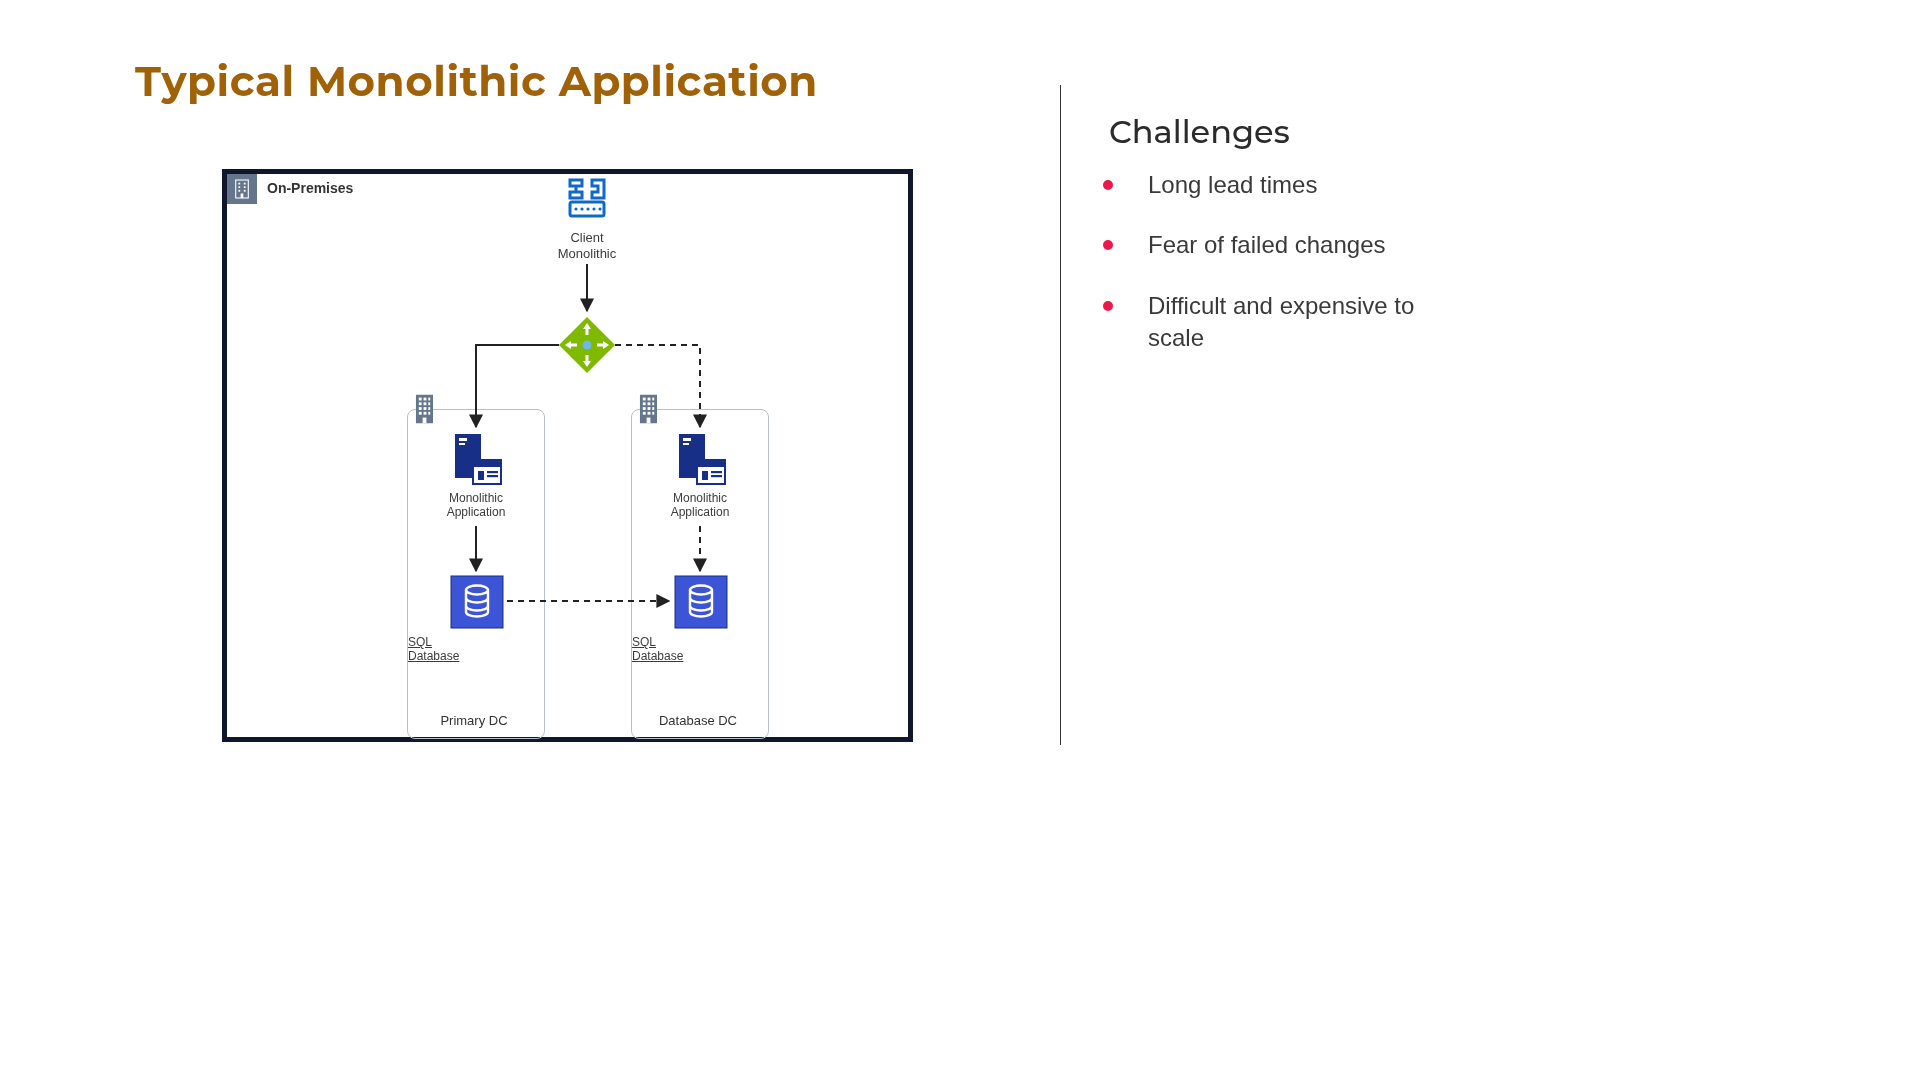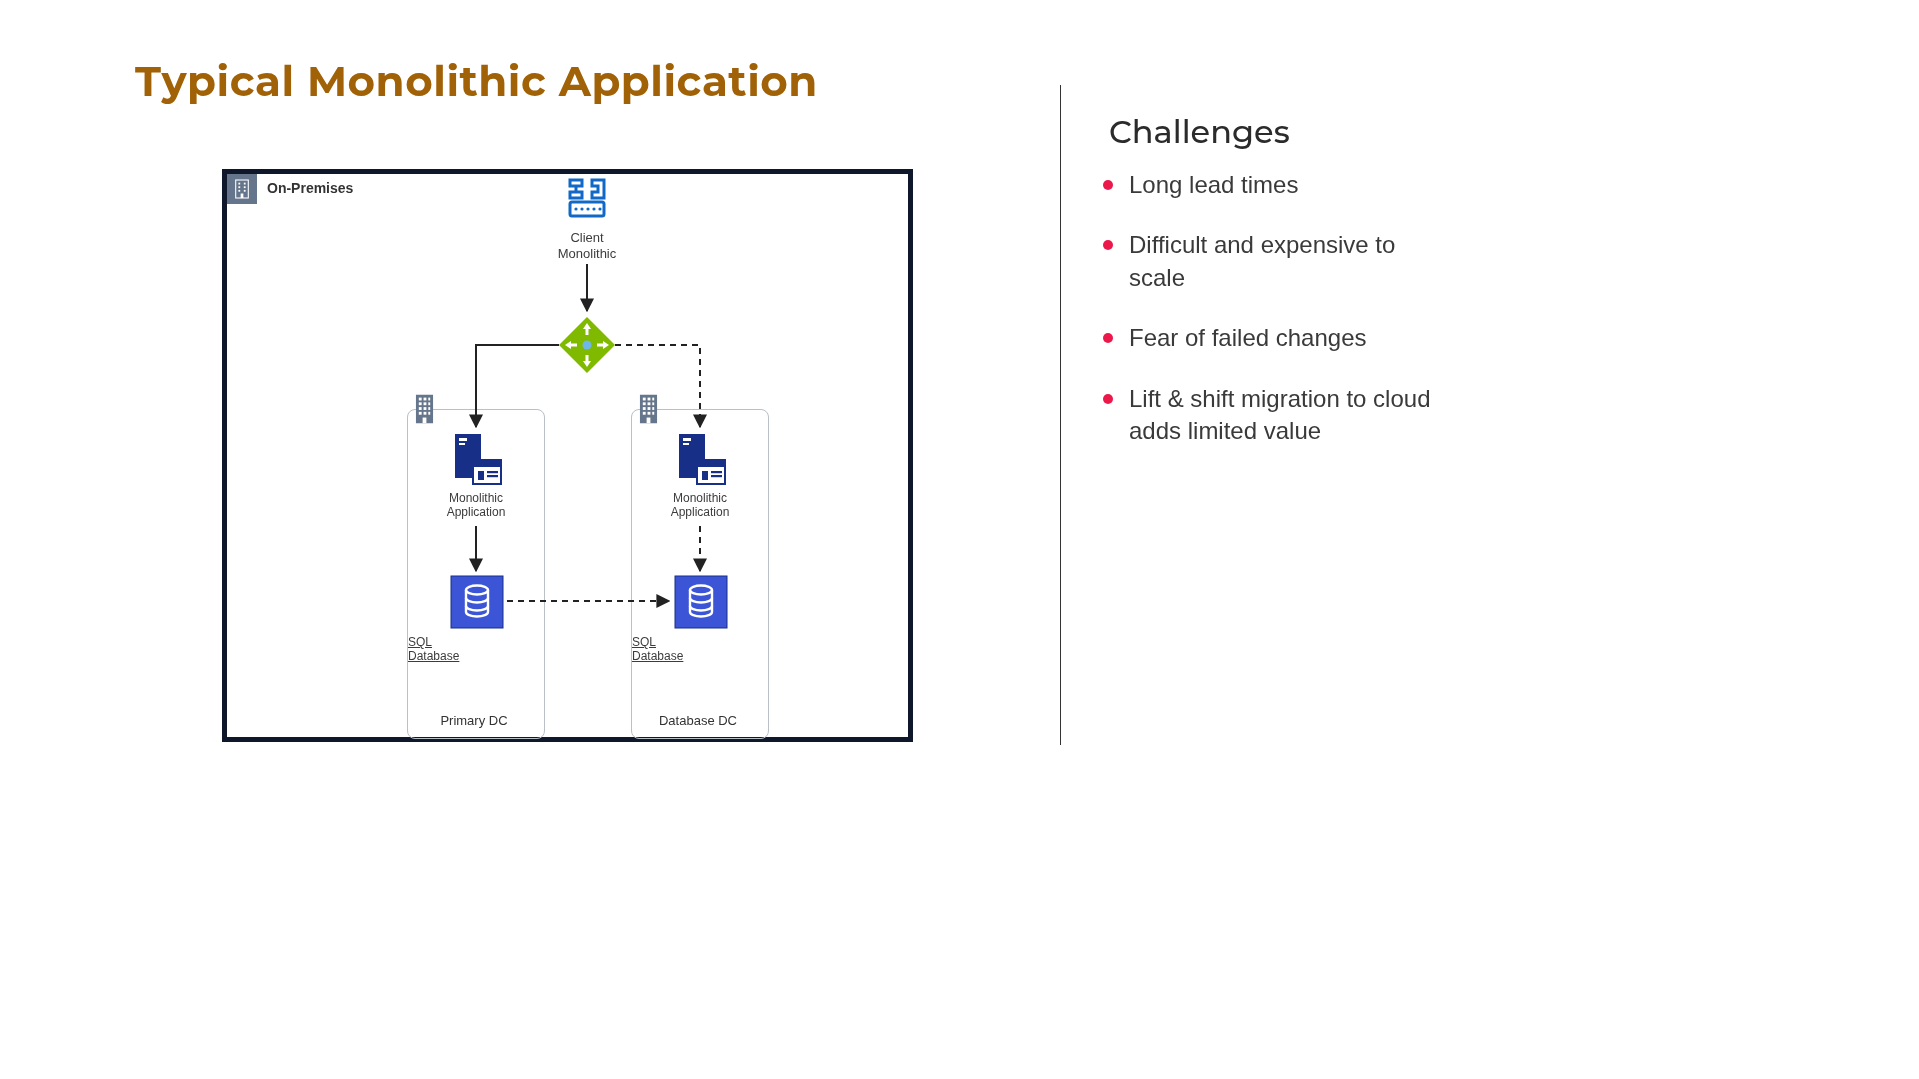--- a/index.html
+++ b/index.html
@@ -56,21 +56,21 @@
     margin-top: 17px;
   }
   .challenge-list {
     list-style: none;
     padding: 0;
     margin: 0;
   }
   .challenge-list li {
     display: flex;
     align-items: flex-start;
-    gap: 16px;
+    gap: 35px;
     font-size: 24px;
     line-height: 1.35;
     color: #3a3a3a;
     margin-bottom: 28px;
   }
   .bullet-dot {
     width: 10px;
     height: 10px;
     border-radius: 50%;
     background: #ec1849;
@@ -220,29 +220,25 @@
 
   <div class="challenges">
     <div class="challenges-title">Challenges</div>
     <ul class="challenge-list">
       <li>
         <span class="bullet-dot"></span>
         <span>Long lead times</span>
       </li>
       <li>
         <span class="bullet-dot"></span>
-        <span>Difficult and expensive to scale</span>
-      </li>
-      <li>
-        <span class="bullet-dot"></span>
         <span>Fear of failed changes</span>
       </li>
       <li>
         <span class="bullet-dot"></span>
-        <span>Lift &amp; shift migration to cloud adds limited value</span>
+        <span>Difficult and expensive to scale</span>
       </li>
     </ul>
   </div>
 
   <div class="diagram">
 
     <div class="onprem-badge">
       <svg viewBox="0 0 20 24">
         <rect x="3" y="2" width="14" height="20" fill="none" stroke="#ffffff" stroke-width="1.2"></rect>
         <rect x="6" y="5" width="2" height="2" fill="#ffffff"></rect>

